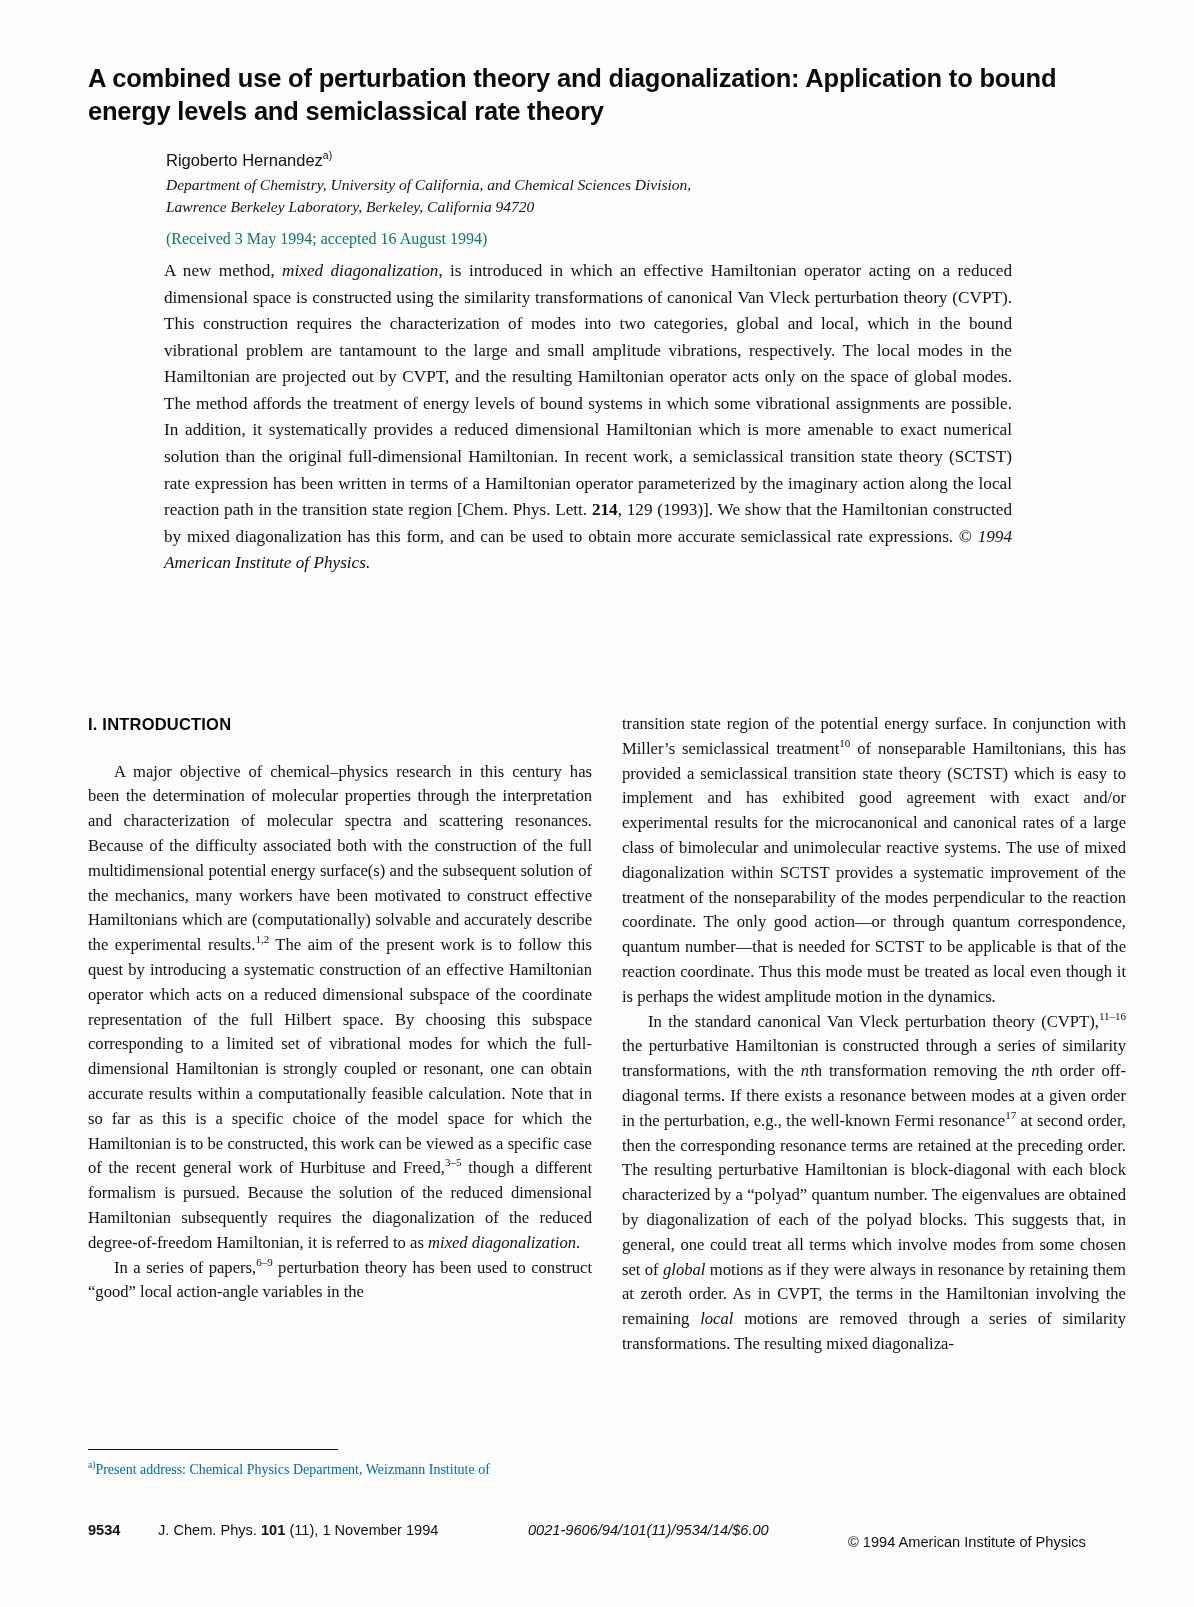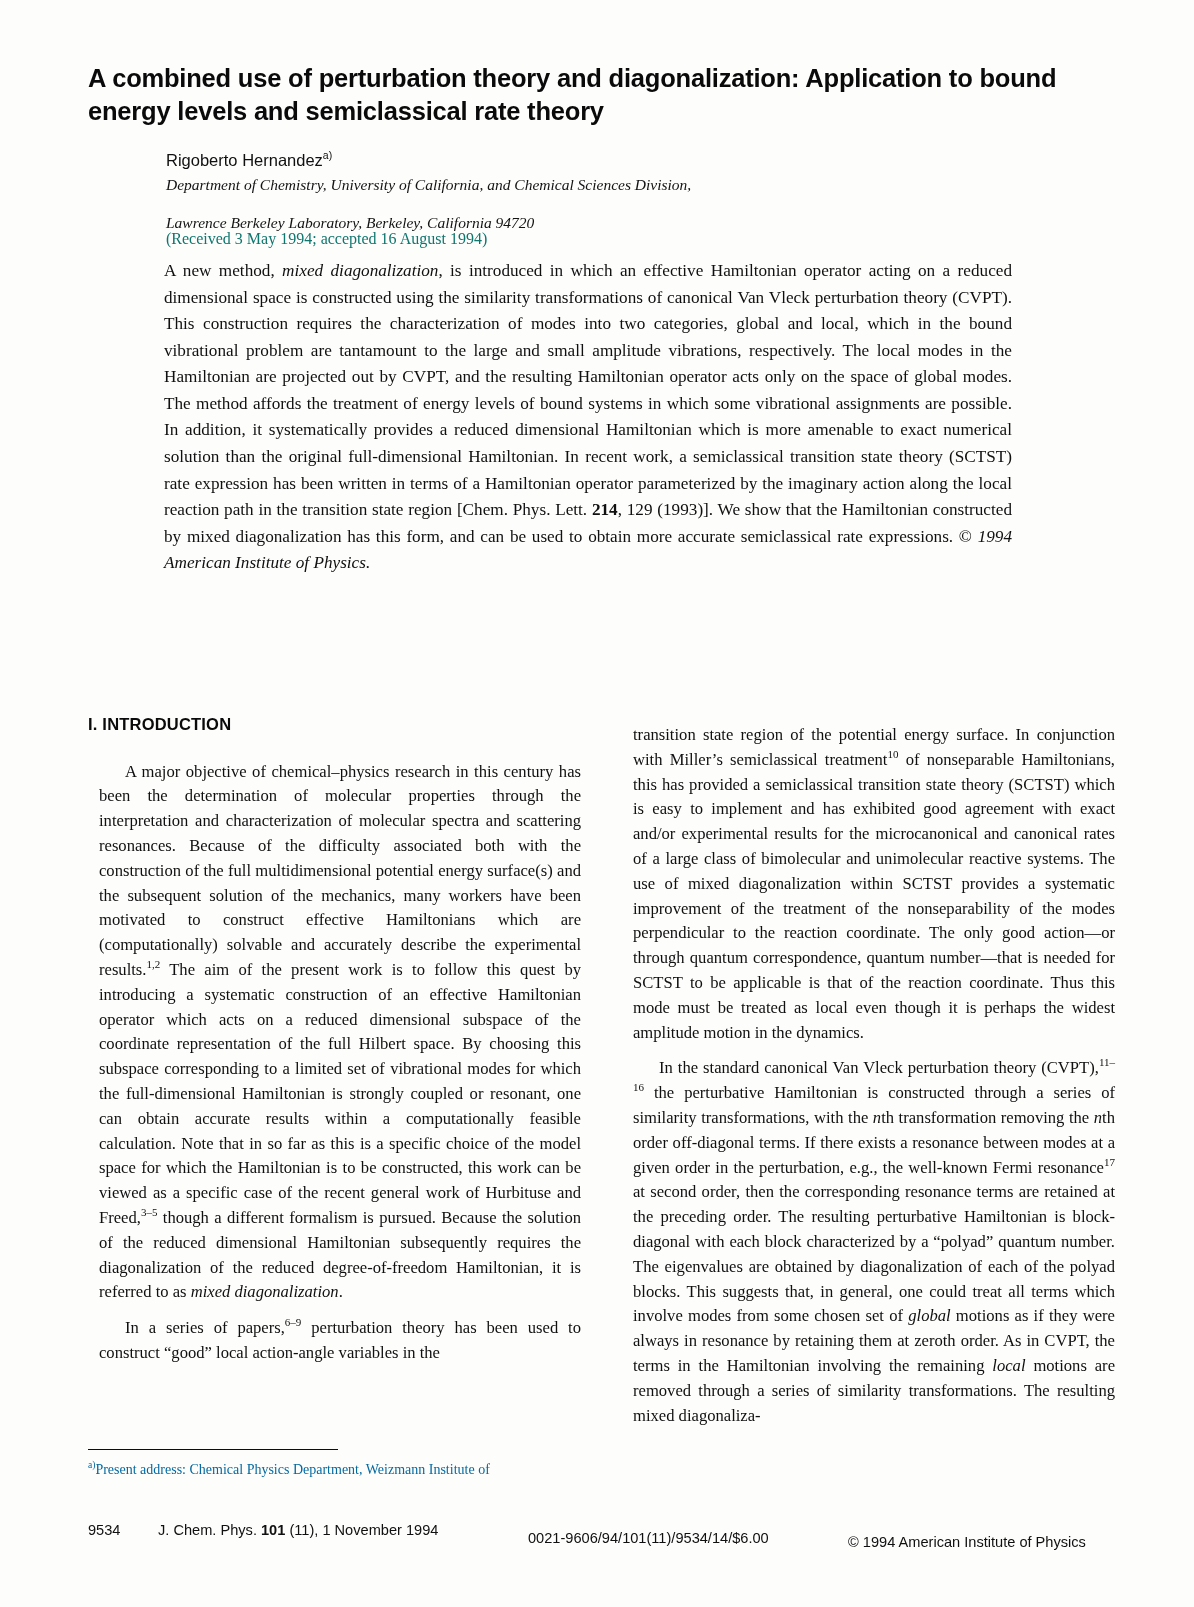--- a/index.html
+++ b/index.html
@@ -112,21 +112,21 @@
   .section-head {
     font-family: "Liberation Sans", "DejaVu Sans", sans-serif;
     font-weight: bold;
     font-size: 16.5px;
     letter-spacing: 0.2px;
     margin: 0 0 23px 0;
     color: #0a0a0a;
   }
 
   .col p {
-    margin: 11px;
+    margin: 0;
     text-indent: 26px;
   }
   .col p.cont { text-indent: 0; }
   .col i { font-style: italic; }
   .col sup {
     font-size: 11px;
     vertical-align: super;
     line-height: 0;
   }
 
@@ -157,41 +157,41 @@
   
   .footer {
     position: absolute;
     left: 88px;
     top: 1522px;
     width: 1010px;
     font-family: "Liberation Sans", "DejaVu Sans", sans-serif;
     font-size: 14.6px;
     color: #101010;
   }
-  .footer .fpage   { position: absolute; left: 0;    top: 0; }
+  .footer .fpage   { position: absolute; left: 0;    top: 0; font-weight: bold; }
   .footer .fcite   { position: absolute; left: 70px; top: 0; }
-  .footer .fissn   { position: absolute; left: 440px; top: 8px; }
+  .footer .fissn   { position: absolute; left: 440px; top: 0; font-style: italic; }
   .footer .fcopy   { position: absolute; left: 760px; top: 12px; text-align: center; }
   .footer b { font-weight: bold; }
 </style>
 </head>
 <body>
 
 <div class="page"></div>
 
 <div class="sheet">
 
   <div class="title">A combined use of perturbation theory and diagonalization: Application to bound energy levels and semiclassical rate theory</div>
 
   <div class="author-block">
     <div class="author-name">
       <span>Rigoberto Hernandez</span><sup>a)</sup>
     </div>
     <div class="affiliation">Department of Chemistry, University of California, and Chemical Sciences Division,</div>
-    <div class="affiliation" style="margin-top:16px">Lawrence Berkeley Laboratory, Berkeley, California 94720</div>
+    <div class="affiliation" style="margin-top:0">Lawrence Berkeley Laboratory, Berkeley, California 94720</div>
   </div>
 
   <div class="received">(Received 3 May 1994; accepted 16 August 1994)</div>
 
   <div class="abstract"><span>A new method, </span><i>mixed diagonalization</i><span>, is introduced in which an effective Hamiltonian operator acting on a reduced dimensional space is constructed using the similarity transformations of canonical Van Vleck perturbation theory (CVPT). This construction requires the characterization of modes into two categories, global and local, which in the bound vibrational problem are tantamount to the large and small amplitude vibrations, respectively. The local modes in the Hamiltonian are projected out by CVPT, and the resulting Hamiltonian operator acts only on the space of global modes. The method affords the treatment of energy levels of bound systems in which some vibrational assignments are possible. In addition, it systematically provides a reduced dimensional Hamiltonian which is more amenable to exact numerical solution than the original full-dimensional Hamiltonian. In recent work, a semiclassical transition state theory (SCTST) rate expression has been written in terms of a Hamiltonian operator parameterized by the imaginary action along the local reaction path in the transition state region [Chem. Phys. Lett. </span><b>214</b><span>, 129 (1993)]. We show that the Hamiltonian constructed by mixed diagonalization has this form, and can be used to obtain more accurate semiclassical rate expressions. © </span><i>1994 American Institute of Physics.</i></div>
 
   <div class="col col-left">
     <div class="section-head">I. INTRODUCTION</div>
     <p><span>A major objective of chemical–physics research in this century has been the determination of molecular properties through the interpretation and characterization of molecular spectra and scattering resonances. Because of the difficulty associated both with the construction of the full multidimensional potential energy surface(s) and the subsequent solution of the mechanics, many workers have been motivated to construct effective Hamiltonians which are (computationally) solvable and accurately describe the experimental results.</span><sup>1,2</sup><span> The aim of the present work is to follow this quest by introducing a systematic construction of an effective Hamiltonian operator which acts on a reduced dimensional subspace of the coordinate representation of the full Hilbert space. By choosing this subspace corresponding to a limited set of vibrational modes for which the full-dimensional Hamiltonian is strongly coupled or resonant, one can obtain accurate results within a computationally feasible calculation. Note that in so far as this is a specific choice of the model space for which the Hamiltonian is to be constructed, this work can be viewed as a specific case of the recent general work of Hurbituse and Freed,</span><sup>3–5</sup><span> though a different formalism is pursued. Because the solution of the reduced dimensional Hamiltonian subsequently requires the diagonalization of the reduced degree-of-freedom Hamiltonian, it is referred to as </span><i>mixed diagonalization</i><span>.</span></p>
     <p><span>In a series of papers,</span><sup>6–9</sup><span> perturbation theory has been used to construct “good” local action-angle variables in the</span></p>

